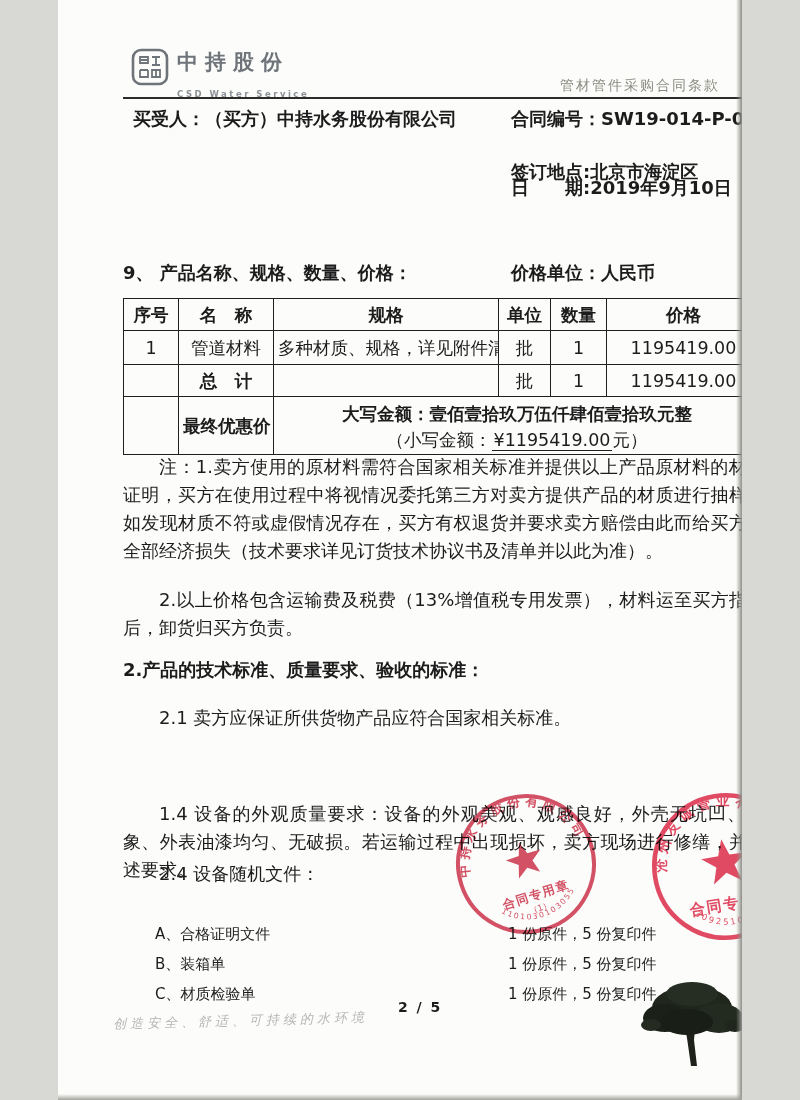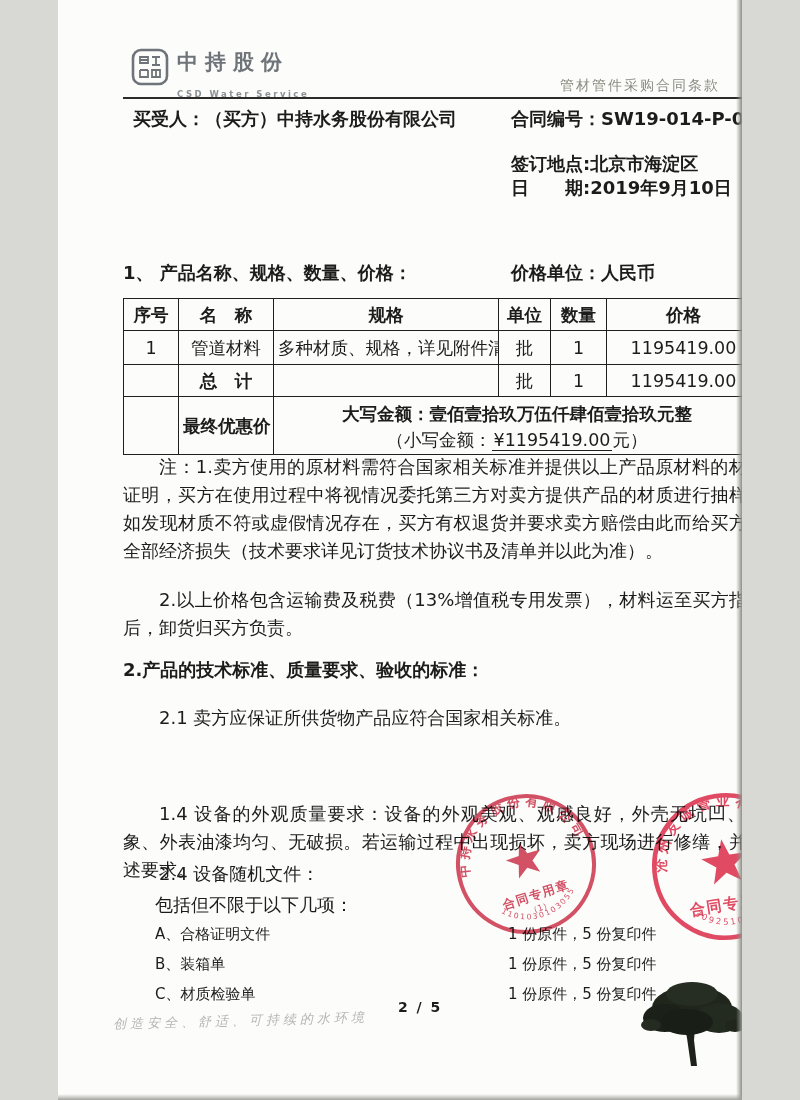--- a/index.html
+++ b/index.html
@@ -70,25 +70,25 @@
       <div class="t1">中持股份</div>
       <div class="t2">CSD Water Service</div>
     </div>
   </div>
 
   <div class="abs doc-title">管材管件采购合同条款</div>
   <div class="abs rule"></div>
 
   <div class="abs hfield" style="left:75px;top:107px;"><span>买受人：</span><span>（买方）中持水务股份有限公司</span></div>
   <div class="abs hfield" style="left:453px;top:107px;"><span>合同编号：</span><span>SW19-014-P-031</span></div>
-  <div class="abs hfield" style="left:453px;top:152px;text-align:right;"><span>签订地点:</span><span>北京市海淀区</span></div>
+  <div class="abs hfield" style="left:453px;top:160px;text-align:right;"><span>签订地点:</span><span>北京市海淀区</span></div>
   <div class="abs hfield" style="left:453px;top:176px;"><span>日　　期:</span><span>2019年9月10日</span></div>
 
 
-  <div class="abs hfield bold" style="left:65px;top:261px;">1、 产品名称、规格、数量、价格：</div>
+  <div class="abs hfield bold" style="left:65px;top:261px;">9、 产品名称、规格、数量、价格：</div>
   <div class="abs hfield bold" style="left:453px;top:261px;">价格单位：人民币</div>
 
   <table class="price-table">
     <colgroup>
         <col style="width:55px">
         <col style="width:95px">
         <col style="width:225px">
         <col style="width:52px">
         <col style="width:56px">
         <col style="width:154px">
@@ -131,21 +131,20 @@
     </tbody>
   </table>
 
   <div class="abs para" style="top:453px;">注：1.卖方使用的原材料需符合国家相关标准并提供以上产品原材料的材质检测证明，买方在使用过程中将视情况委托第三方对卖方提供产品的材质进行抽样检测，如发现材质不符或虚假情况存在，买方有权退货并要求卖方赔偿由此而给买方带来的全部经济损失（技术要求详见订货技术协议书及清单并以此为准）。</div>
   <div class="abs para" style="top:586px;">2.以上价格包含运输费及税费（13%增值税专用发票），材料运至买方指定地点后，卸货归买方负责。</div>
 
   <div class="abs hfield bold" style="left:65px;top:658px;">2.产品的技术标准、质量要求、验收的标准：</div>
   <div class="abs para" style="top:704px;">2.1 卖方应保证所供货物产品应符合国家相关标准。</div>
   <div class="abs para" style="top:800px;">1.4 设备的外观质量要求：设备的外观美观、观感良好，外壳无坑凹、凸起现象、外表油漆均匀、无破损。若运输过程中出现损坏，卖方现场进行修缮，并达到上述要求。</div>
   <div class="abs para" style="top:860px;">2.4 设备随机文件：</div>
-  <div class="abs" style="left:97px;top:893px;font-size:18px;">包括但不限于以下几项：</div>
 
   <div class="abs doc-row" style="top:925px;"><span>A、合格证明文件</span><span class="copies">1 份原件，5 份复印件</span></div>
   <div class="abs doc-row" style="top:955px;"><span>B、装箱单</span><span class="copies">1 份原件，5 份复印件</span></div>
   <div class="abs doc-row" style="top:985px;"><span>C、材质检验单</span><span class="copies">1 份原件，5 份复印件</span></div>
 
   <div class="abs pageno">2 / 5</div>
   <div class="abs slogan">创造安全、舒适、可持续的水环境</div>
 
   <svg class="abs tree" viewBox="0 0 112 90">
     <path d="M54 88 L50 60 L48 50 L58 50 L57 62 L60 88 Z" fill="#1d2119"></path>

